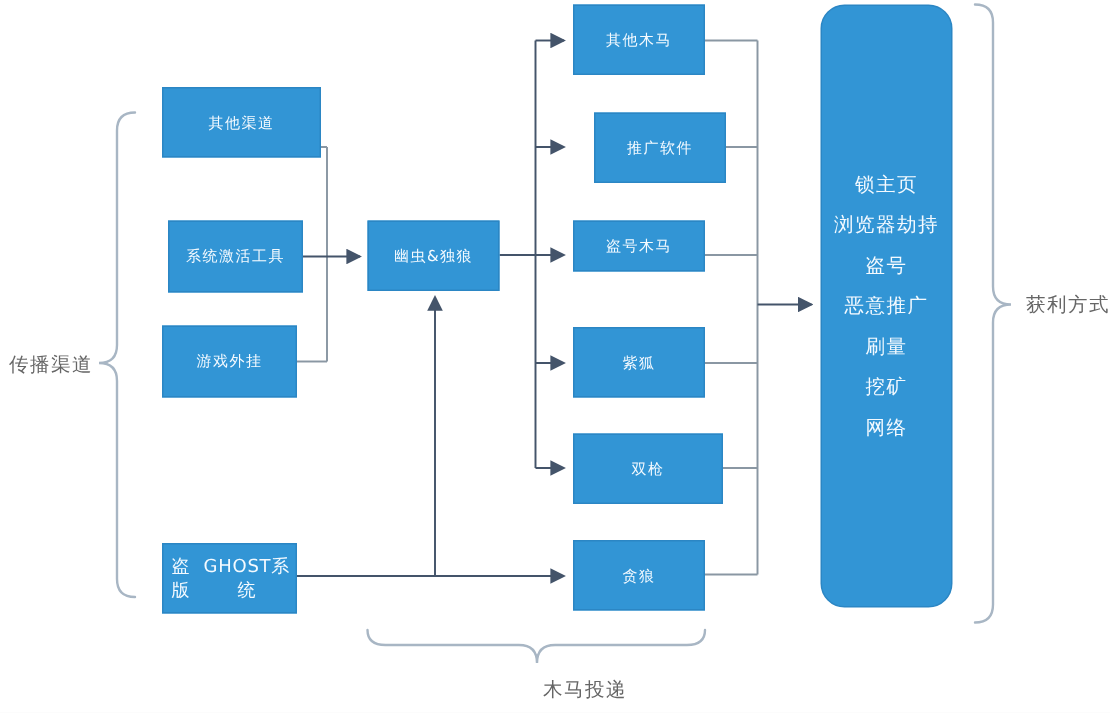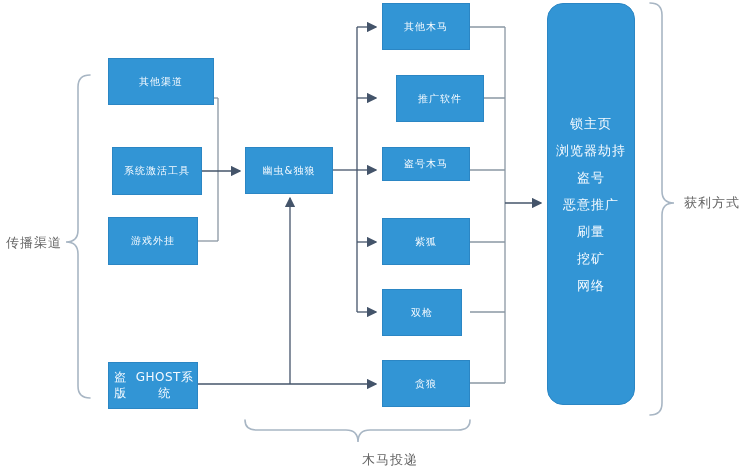--- a/index.html
+++ b/index.html
@@ -85,21 +85,21 @@
     <span>盗版</span>
     <span>GHOST系统</span>
   </div>
 
   <div class="node" style="left:245px;top:147px;width:88px;height:47px">幽虫&amp;独狼</div>
 
   <div class="node" style="left:382px;top:3px;width:88px;height:47px">其他木马</div>
   <div class="node" style="left:396px;top:75px;width:88px;height:47px">推广软件</div>
   <div class="node" style="left:382px;top:147px;width:88px;height:34px">盗号木马</div>
   <div class="node" style="left:382px;top:218px;width:88px;height:47px">紫狐</div>
-  <div class="node" style="left:382px;top:289px;width:80px;height:47px">双枪</div>
+  <div class="node" style="left:382px;top:289px;width:100px;height:47px">双枪</div>
   <div class="node" style="left:382px;top:360px;width:88px;height:47px">贪狼</div>
 
   <div class="node profit" style="left:547px;top:3px;width:88px;height:402px">
     <div class="profit-line">锁主页</div>
     <div class="profit-line">浏览器劫持</div>
     <div class="profit-line">盗号</div>
     <div class="profit-line">恶意推广</div>
     <div class="profit-line">刷量</div>
     <div class="profit-line">挖矿</div>
     <div class="profit-line">网络</div>

